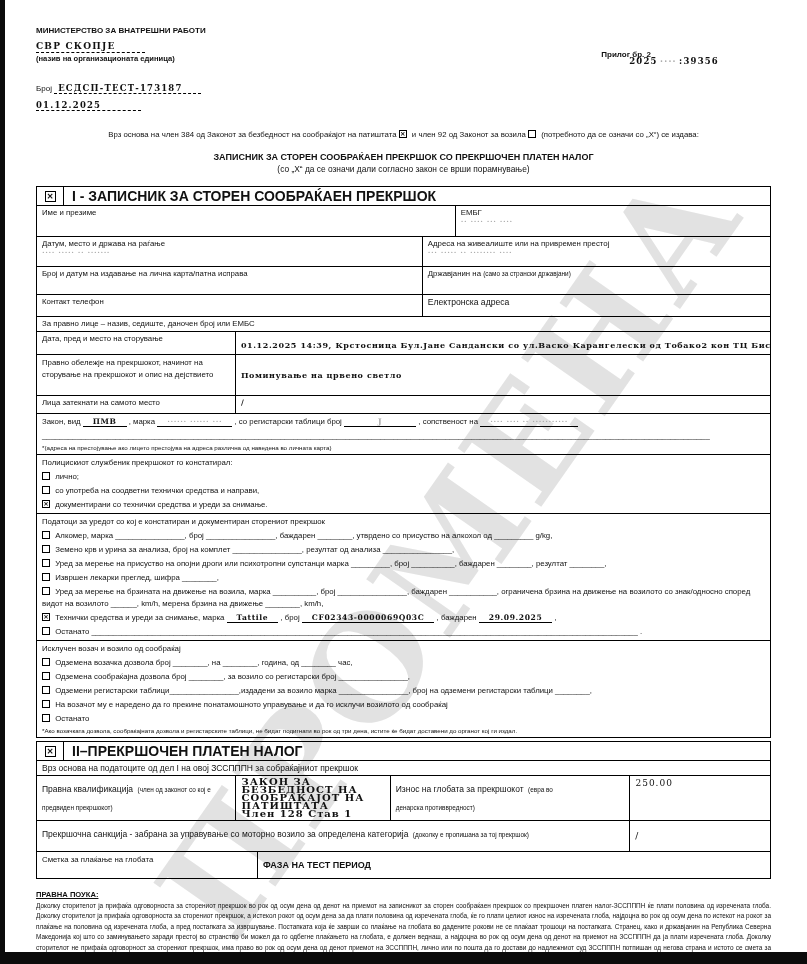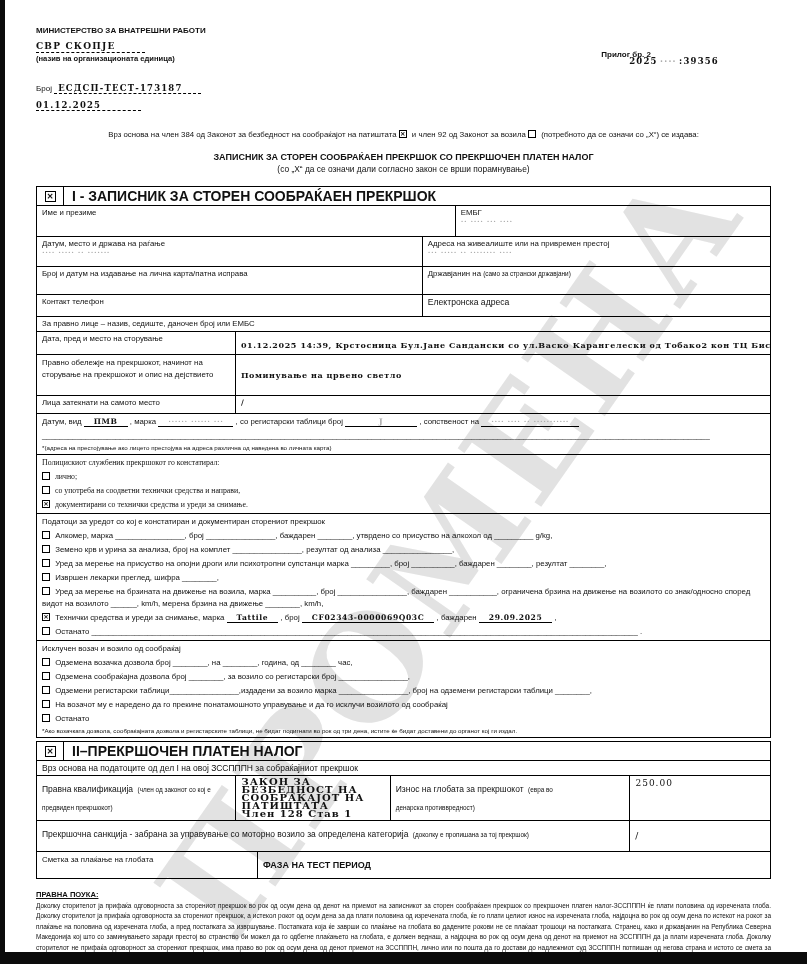--- a/index.html
+++ b/index.html
@@ -161,34 +161,34 @@
         </div>
       </div>
 
       <div class="tr" style="min-height:17px;">
         <div class="td lbl" style="width:27%;">Лица затекнати на самото место</div>
         <div class="td bL val" style="width:73%;">/</div>
       </div>
 
       <div class="tr" style="min-height:40px; display:block;">
         <div class="td line78 nowrap">
-          <span>Датум, вид</span>
+          <span>Закон, вид</span>
           <span class="val vfill">ПМВ</span>
           <span>, марка</span>
           <span class="val vfill faded">······ ······ ···</span>
           <span>, со регистарски таблици број</span>
           <span class="val vfill faded" style="padding:0 34px;">Ј</span>
           <span>, сопственост на</span>
           <span class="val vfill faded">···· ···· ·· ···········</span>
         </div>
         <div class="td line78 nowrap uscore" style="padding-top:0;">__________________________________________________________________________________________________________________________________________________________</div>
         <div class="td tiny" style="padding-top:0;">*(адреса на престојување ако лицето престојува на адреса различна од наведена во личната карта)</div>
       </div>
 
-      <div class="tr" style="min-height:50px; display:block;font-family:Liberation Serif, serif;">
+      <div class="tr" style="min-height:50px; display:block;">
         <div class="td line78">Полицискиот службеник прекршокот го констатирал:</div>
         <div class="td line78" style="padding-top:0;">
           <span class="cbx"></span>
           <span>лично;</span>
         </div>
         <div class="td line78" style="padding-top:0;">
           <span class="cbx"></span>
           <span>со употреба на соодветни технички средства и направи,</span>
         </div>
         <div class="td line78" style="padding-top:0;">

